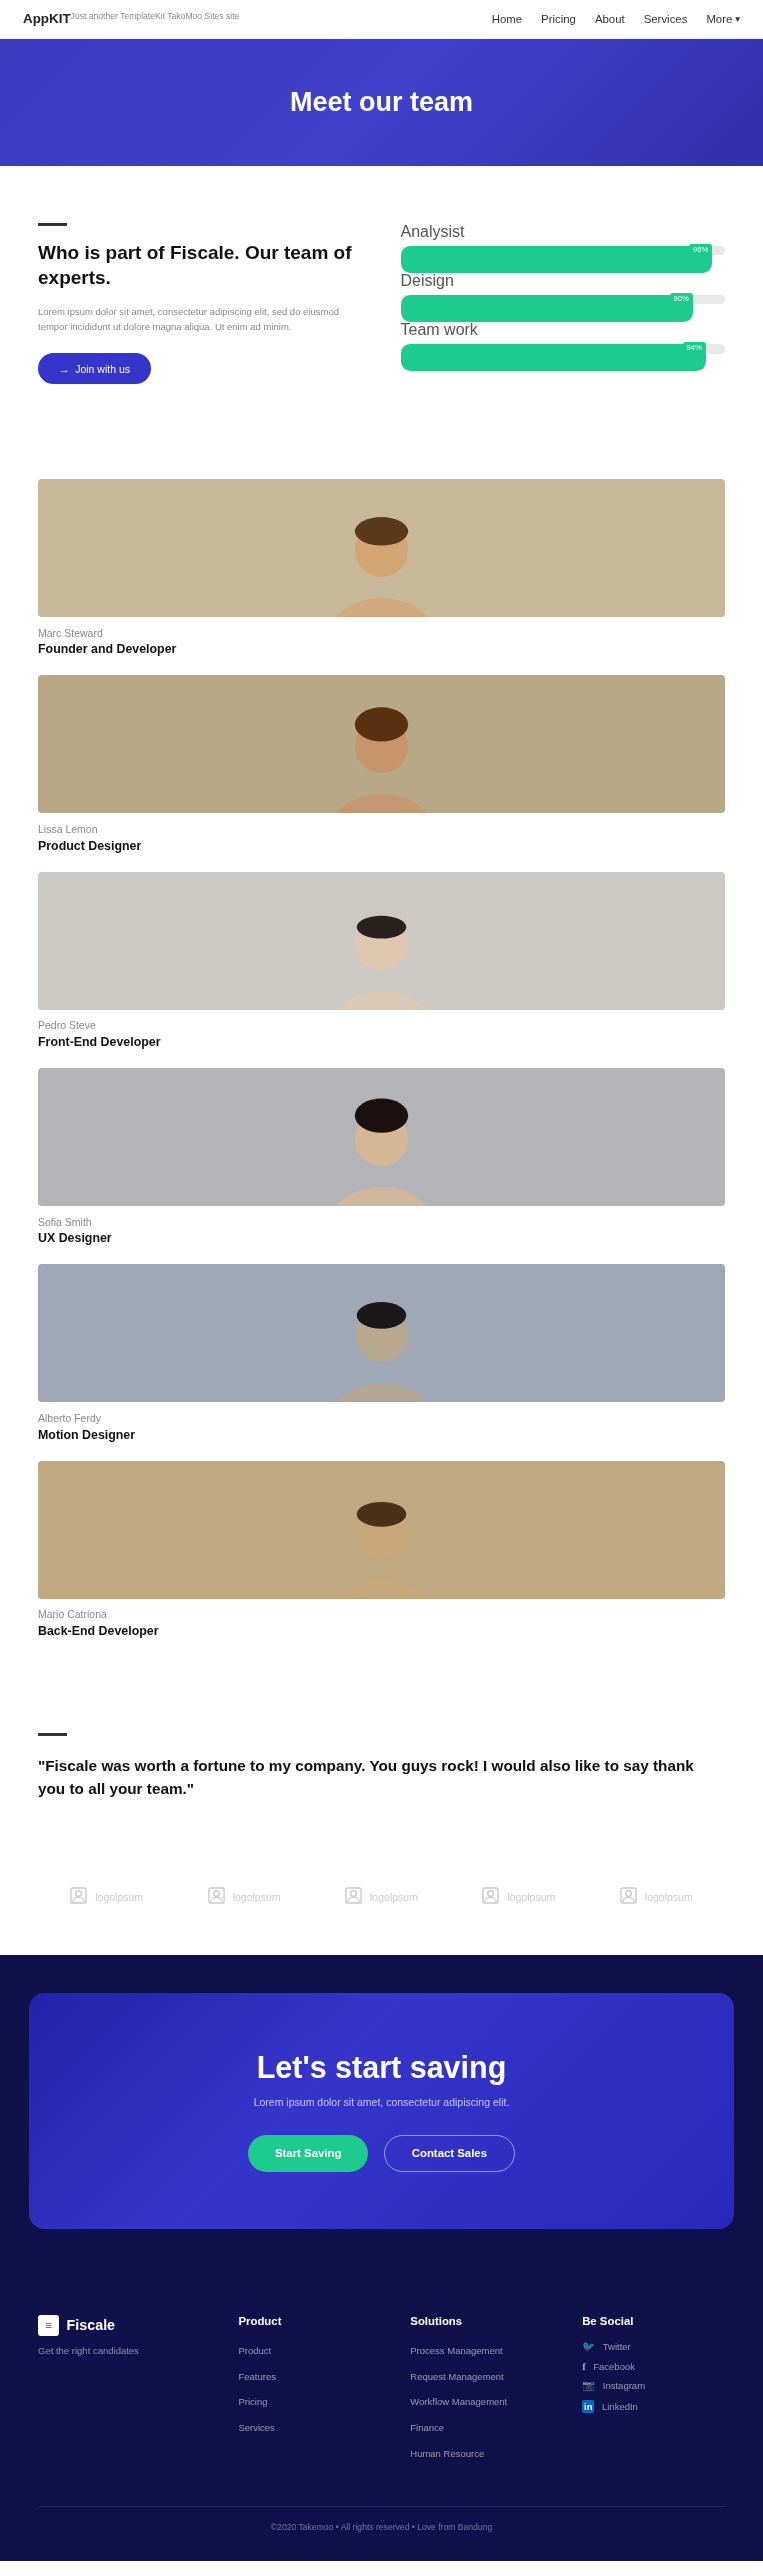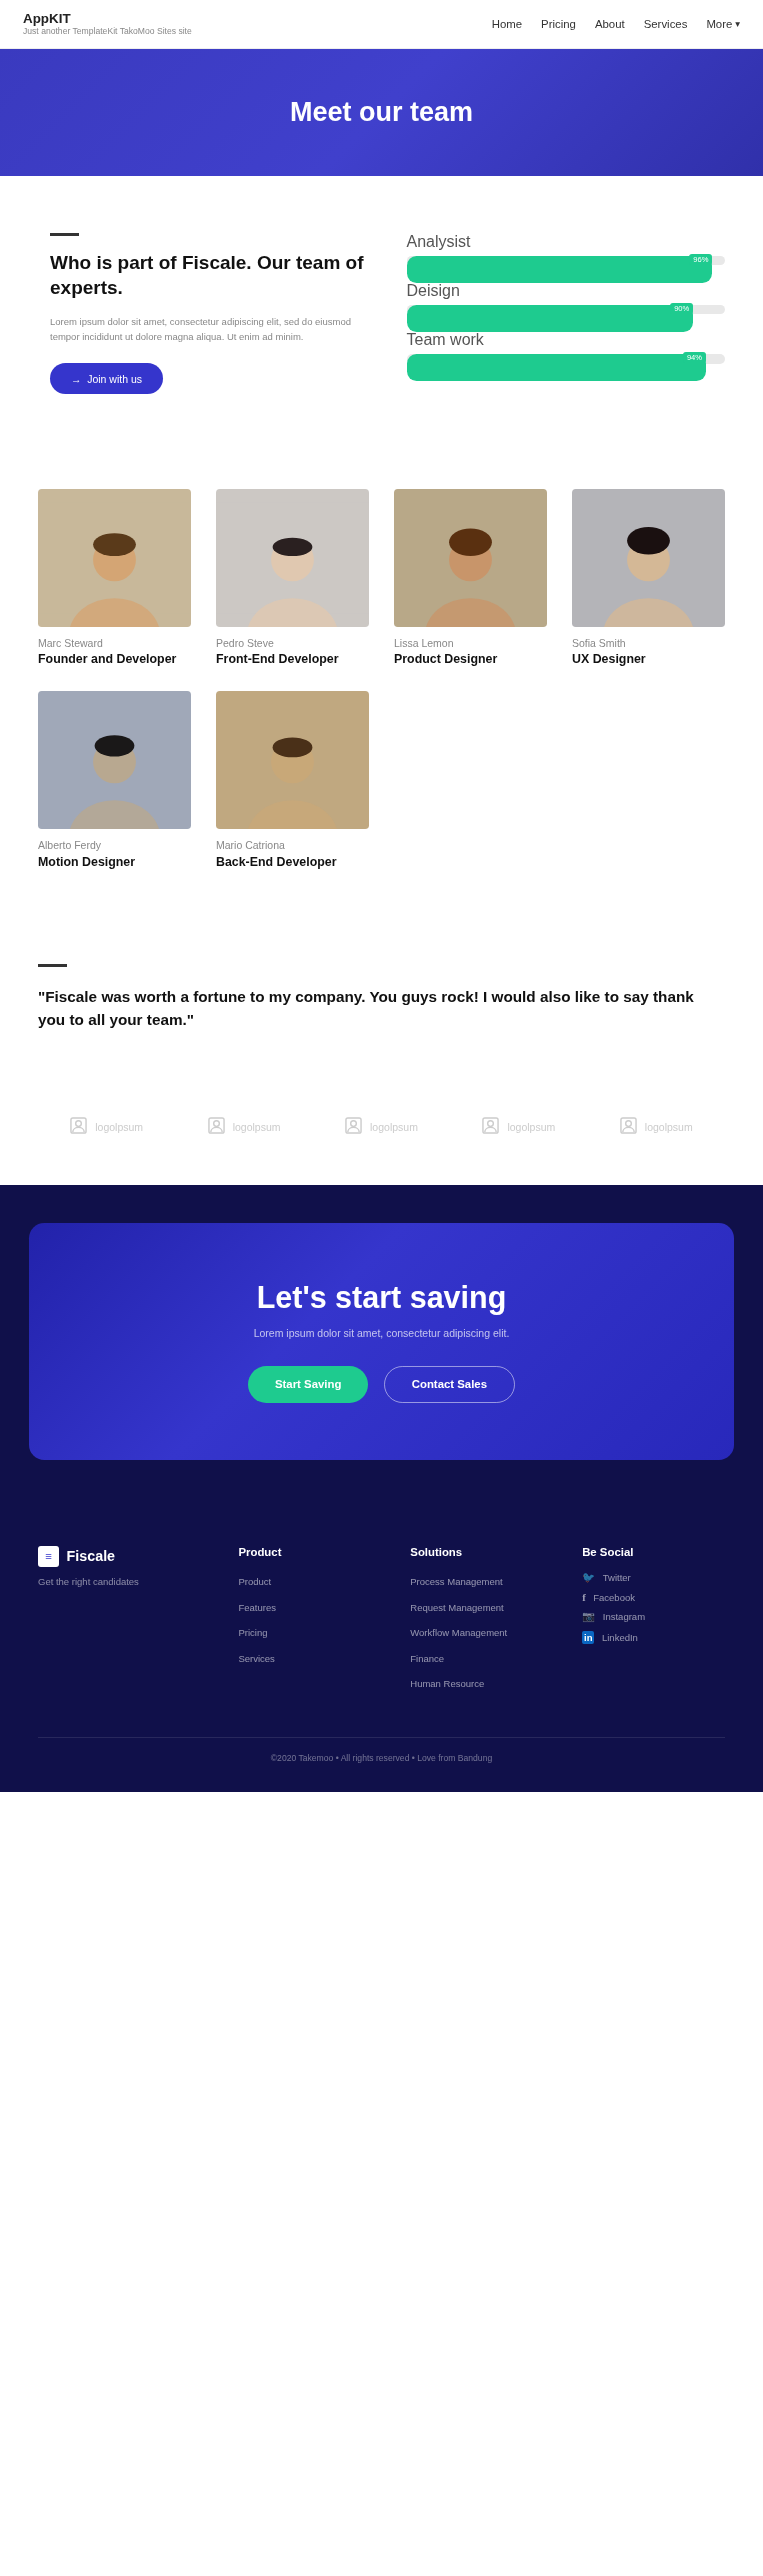--- a/index.html
+++ b/index.html
@@ -10,21 +10,21 @@
       display: flex;
       align-items: center;
       justify-content: space-between;
       padding: 11.4px 23px;
       background: #fff;
       border-bottom: 1px solid #eee;
       position: sticky;
       top: 0;
       z-index: 100;
     }
-    .navbar-brand { display: flex; flex-direction: column; }
+    .navbar-brand { display: flex; flex-direction: row; }
     .navbar-brand .brand-name { font-size: 13.4px; font-weight: 700; color: #222; }
     .navbar-brand .brand-sub { font-size: 8.6px; color: #888; }
     .navbar-links { display: flex; gap: 19px; align-items: center; margin-left: 8px; }
     .navbar-links a {
       text-decoration: none;
       font-size: 11.4px;
       color: #333;
       font-weight: 500;
     }
     .navbar-links .more-link { display: flex; align-items: center; gap: 2.9px; }
@@ -38,21 +38,21 @@
     }
     .hero-banner h1 { color: #fff; font-size: 27px; font-weight: 700; }
 
     
     .who-section {
       display: flex;
       padding: 57px 38px;
       gap: 38px;
       background: #fff;
     }
-    .who-left { flex: 1; margin-left: 12px; }
+    .who-left { flex: 1; }
     .who-left .dash { width: 29px; height: 2.9px; background: #333; margin-bottom: 15.3px; }
     .who-left h2 { font-size: 19px; font-weight: 800; color: #111; margin-bottom: 13.4px; line-height: 1.3; }
     .who-left p { font-size: 9.5px; color: #888; line-height: 1.6; margin-bottom: 19px; }
     .join-btn {
       background: #3535cc;
       color: #fff;
       border: none;
       padding: 9.5px 21px;
       border-radius: 24px;
       font-size: 10.5px;
@@ -79,21 +79,21 @@
       top: -1.9px;
       background: #1ecb8f;
       color: #fff;
       font-size: 7.6px;
       padding: 1px 3.8px;
       border-radius: 2.9px;
     }
 
     
     .team-section { padding: 38px 38px; background: #fff; }
-    .team-grid { display: grid; grid-template-columns: repeat(4, 1fr); gap: 25px; }
+    .team-grid { display: grid; grid-template-columns: repeat(1, 1fr); gap: 19px; }
     .team-card { }
     .team-img {
       width: 100%;
       height: 138px;
       background: #ccc;
       border-radius: 3.8px;
       margin-bottom: 9.5px;
       overflow: hidden;
       display: flex;
       align-items: center;
@@ -274,48 +274,48 @@
 
           <circle cx="100" cy="75" r="28" fill="#d4a574"></circle>
 
           <ellipse cx="100" cy="55" rx="28" ry="15" fill="#5a3a1a"></ellipse>
         </svg>
       </div>
       <div class="team-name">Marc Steward</div>
       <div class="team-role">Founder and Developer</div>
     </div>
       <div class="team-card">
+      <div class="team-img" style="background:#b8a888">
+        <svg viewBox="0 0 200 145" xmlns="http://www.w3.org/2000/svg" width="100%" height="100%">
+          <rect width="200" height="145" fill="#b8a888"></rect>
+
+          <ellipse cx="100" cy="175" rx="60" ry="50" fill="#c8956a" opacity="0.8"></ellipse>
+
+          <circle cx="100" cy="75" r="28" fill="#c8956a"></circle>
+
+          <ellipse cx="100" cy="52" rx="28" ry="18" fill="#5a3010"></ellipse>
+        </svg>
+      </div>
+      <div class="team-name">Lissa Lemon</div>
+      <div class="team-role">Product Designer</div>
+    </div>
+      <div class="team-card">
       <div class="team-img" style="background:#ccc8c4">
         <svg viewBox="0 0 200 145" xmlns="http://www.w3.org/2000/svg" width="100%" height="100%">
           <rect width="200" height="145" fill="#ccc8c4"></rect>
 
           <ellipse cx="100" cy="175" rx="60" ry="50" fill="#e0c8b0" opacity="0.8"></ellipse>
 
           <circle cx="100" cy="75" r="28" fill="#e0c8b0"></circle>
 
           <ellipse cx="100" cy="58" rx="26" ry="12" fill="#2a2020"></ellipse>
         </svg>
       </div>
       <div class="team-name">Pedro Steve</div>
       <div class="team-role">Front-End Developer</div>
-    </div>
-      <div class="team-card">
-      <div class="team-img" style="background:#b8a888">
-        <svg viewBox="0 0 200 145" xmlns="http://www.w3.org/2000/svg" width="100%" height="100%">
-          <rect width="200" height="145" fill="#b8a888"></rect>
-
-          <ellipse cx="100" cy="175" rx="60" ry="50" fill="#c8956a" opacity="0.8"></ellipse>
-
-          <circle cx="100" cy="75" r="28" fill="#c8956a"></circle>
-
-          <ellipse cx="100" cy="52" rx="28" ry="18" fill="#5a3010"></ellipse>
-        </svg>
-      </div>
-      <div class="team-name">Lissa Lemon</div>
-      <div class="team-role">Product Designer</div>
     </div>
       <div class="team-card">
       <div class="team-img" style="background:#b4b4b8">
         <svg viewBox="0 0 200 145" xmlns="http://www.w3.org/2000/svg" width="100%" height="100%">
           <rect width="200" height="145" fill="#b4b4b8"></rect>
 
           <ellipse cx="100" cy="175" rx="60" ry="50" fill="#d4b896" opacity="0.8"></ellipse>
 
           <circle cx="100" cy="75" r="28" fill="#d4b896"></circle>
 

